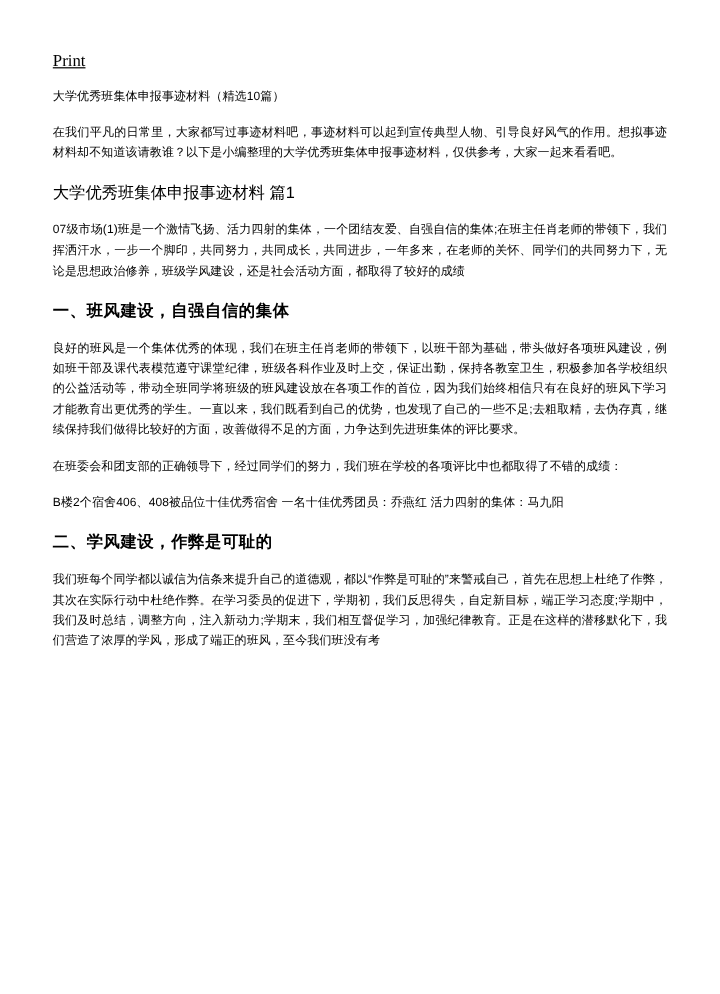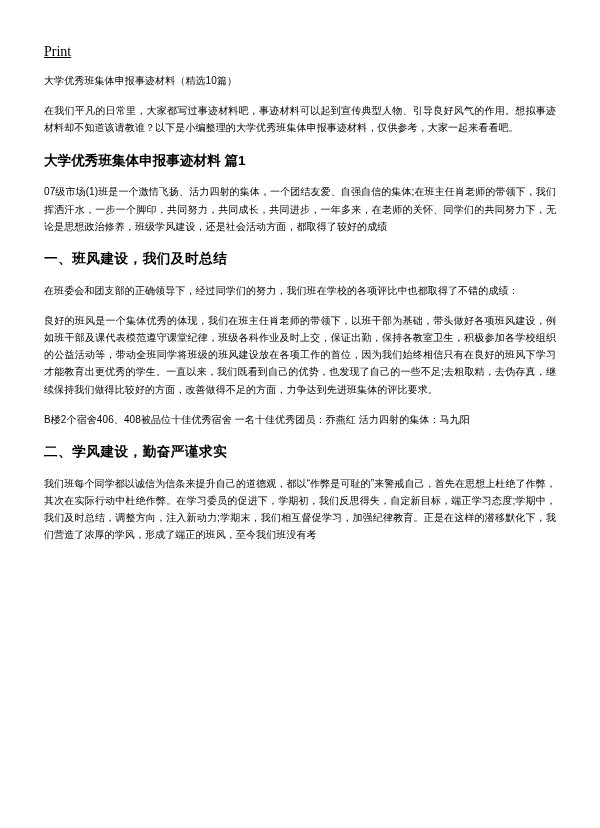--- a/index.html
+++ b/index.html
@@ -48,21 +48,21 @@
   }
   p.para {
     font-size: 10px;
     line-height: 1.72;
     margin: 0 0 13px 0;
     text-align: justify;
     letter-spacing: 0.1px;
   }
   h2.sub-head {
     font-size: 13.6px;
-    font-weight: bold;
+    font-weight: normal;
     margin: 0 0 12px 0;
     line-height: 1.6;
   }
   h3.sec-head {
     font-size: 13.6px;
     font-weight: bold;
     margin: 0 0 12px 0;
     line-height: 1.6;
     letter-spacing: 0.5px;
   }
@@ -73,21 +73,21 @@
 <div class="page">
 
   <a class="print-link" href="#">Print</a>
 
   <div class="content">
     <p class="para">大学优秀班集体申报事迹材料（精选10篇）</p>
     <p class="para">在我们平凡的日常里，大家都写过事迹材料吧，事迹材料可以起到宣传典型人物、引导良好风气的作用。想拟事迹材料却不知道该请教谁？以下是小编整理的大学优秀班集体申报事迹材料，仅供参考，大家一起来看看吧。</p>
     <h2 class="sub-head">大学优秀班集体申报事迹材料 篇1</h2>
 
     <p class="para">07级市场(1)班是一个激情飞扬、活力四射的集体，一个团结友爱、自强自信的集体;在班主任肖老师的带领下，我们挥洒汗水，一步一个脚印，共同努力，共同成长，共同进步，一年多来，在老师的关怀、同学们的共同努力下，无论是思想政治修养，班级学风建设，还是社会活动方面，都取得了较好的成绩</p>
-    <h3 class="sec-head">一、班风建设，我们及时总结</h3>
+    <h3 class="sec-head">一、班风建设，自强自信的集体</h3>
+    <p class="para">良好的班风是一个集体优秀的体现，我们在班主任肖老师的带领下，以班干部为基础，带头做好各项班风建设，例如班干部及课代表模范遵守课堂纪律，班级各科作业及时上交，保证出勤，保持各教室卫生，积极参加各学校组织的公益活动等，带动全班同学将班级的班风建设放在各项工作的首位，因为我们始终相信只有在良好的班风下学习才能教育出更优秀的学生。一直以来，我们既看到自己的优势，也发现了自己的一些不足;去粗取精，去伪存真，继续保持我们做得比较好的方面，改善做得不足的方面，力争达到先进班集体的评比要求。</p>
     <p class="para">在班委会和团支部的正确领导下，经过同学们的努力，我们班在学校的各项评比中也都取得了不错的成绩：</p>
-    <p class="para">良好的班风是一个集体优秀的体现，我们在班主任肖老师的带领下，以班干部为基础，带头做好各项班风建设，例如班干部及课代表模范遵守课堂纪律，班级各科作业及时上交，保证出勤，保持各教室卫生，积极参加各学校组织的公益活动等，带动全班同学将班级的班风建设放在各项工作的首位，因为我们始终相信只有在良好的班风下学习才能教育出更优秀的学生。一直以来，我们既看到自己的优势，也发现了自己的一些不足;去粗取精，去伪存真，继续保持我们做得比较好的方面，改善做得不足的方面，力争达到先进班集体的评比要求。</p>
     <p class="para">B楼2个宿舍406、408被品位十佳优秀宿舍 一名十佳优秀团员：乔燕红 活力四射的集体：马九阳</p>
-    <h3 class="sec-head">二、学风建设，勤奋严谨求实</h3>
+    <h3 class="sec-head">二、学风建设，作弊是可耻的</h3>
     <p class="para">我们班每个同学都以诚信为信条来提升自己的道德观，都以“作弊是可耻的”来警戒自己，首先在思想上杜绝了作弊，其次在实际行动中杜绝作弊。在学习委员的促进下，学期初，我们反思得失，自定新目标，端正学习态度;学期中，我们及时总结，调整方向，注入新动力;学期末，我们相互督促学习，加强纪律教育。正是在这样的潜移默化下，我们营造了浓厚的学风，形成了端正的班风，至今我们班没有考</p>
   </div>
 
 </div>
 
 </body></html>

